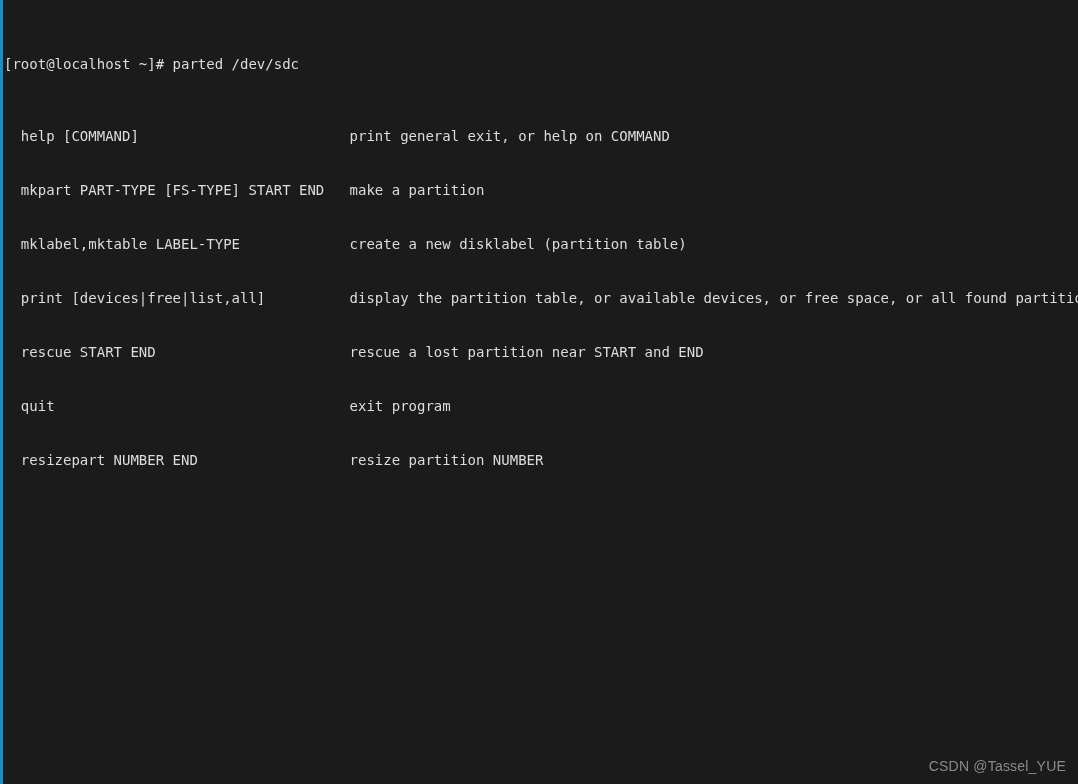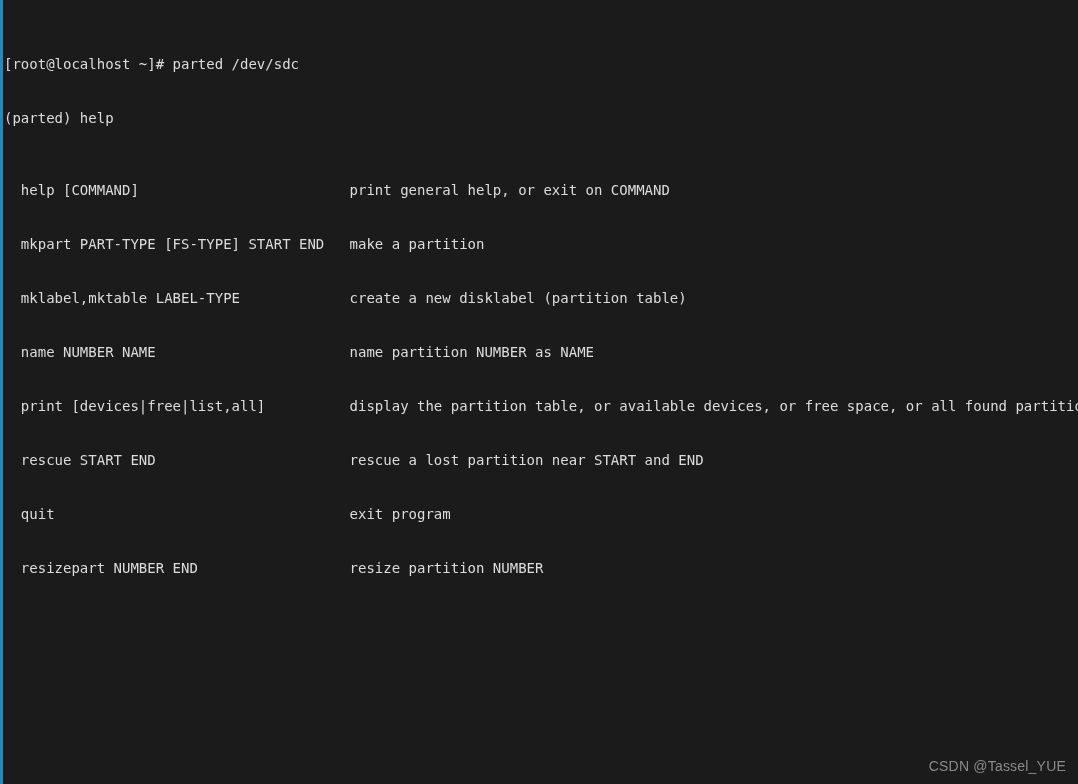--- a/index.html
+++ b/index.html
@@ -59,26 +59,24 @@
 </head>
 <body>
 
 <div id="terminal">
 
   <div id="left-bar"></div>
 
   <div id="screen">
 
     <span class="line">[root@localhost ~]# parted /dev/sdc</span>
-    <span class="line">(parted) help</span>
 
-    <span class="line">  help [COMMAND]                         print general help, or exit on COMMAND</span>
+    <span class="line">  help [COMMAND]                         print general exit, or help on COMMAND</span>
     <span class="line">  mkpart PART-TYPE [FS-TYPE] START END   make a partition</span>
     <span class="line">  mklabel,mktable LABEL-TYPE             create a new disklabel (partition table)</span>
-    <span class="line">  name NUMBER NAME                       name partition NUMBER as NAME</span>
     <span class="line">  print [devices|free|list,all]          display the partition table, or available devices, or free space, or all found partitions</span>
     <span class="line">  rescue START END                       rescue a lost partition near START and END</span>
     <span class="line">  quit                                   exit program</span>
     <span class="line">  resizepart NUMBER END                  resize partition NUMBER</span>
     
     
     
     
     
     

